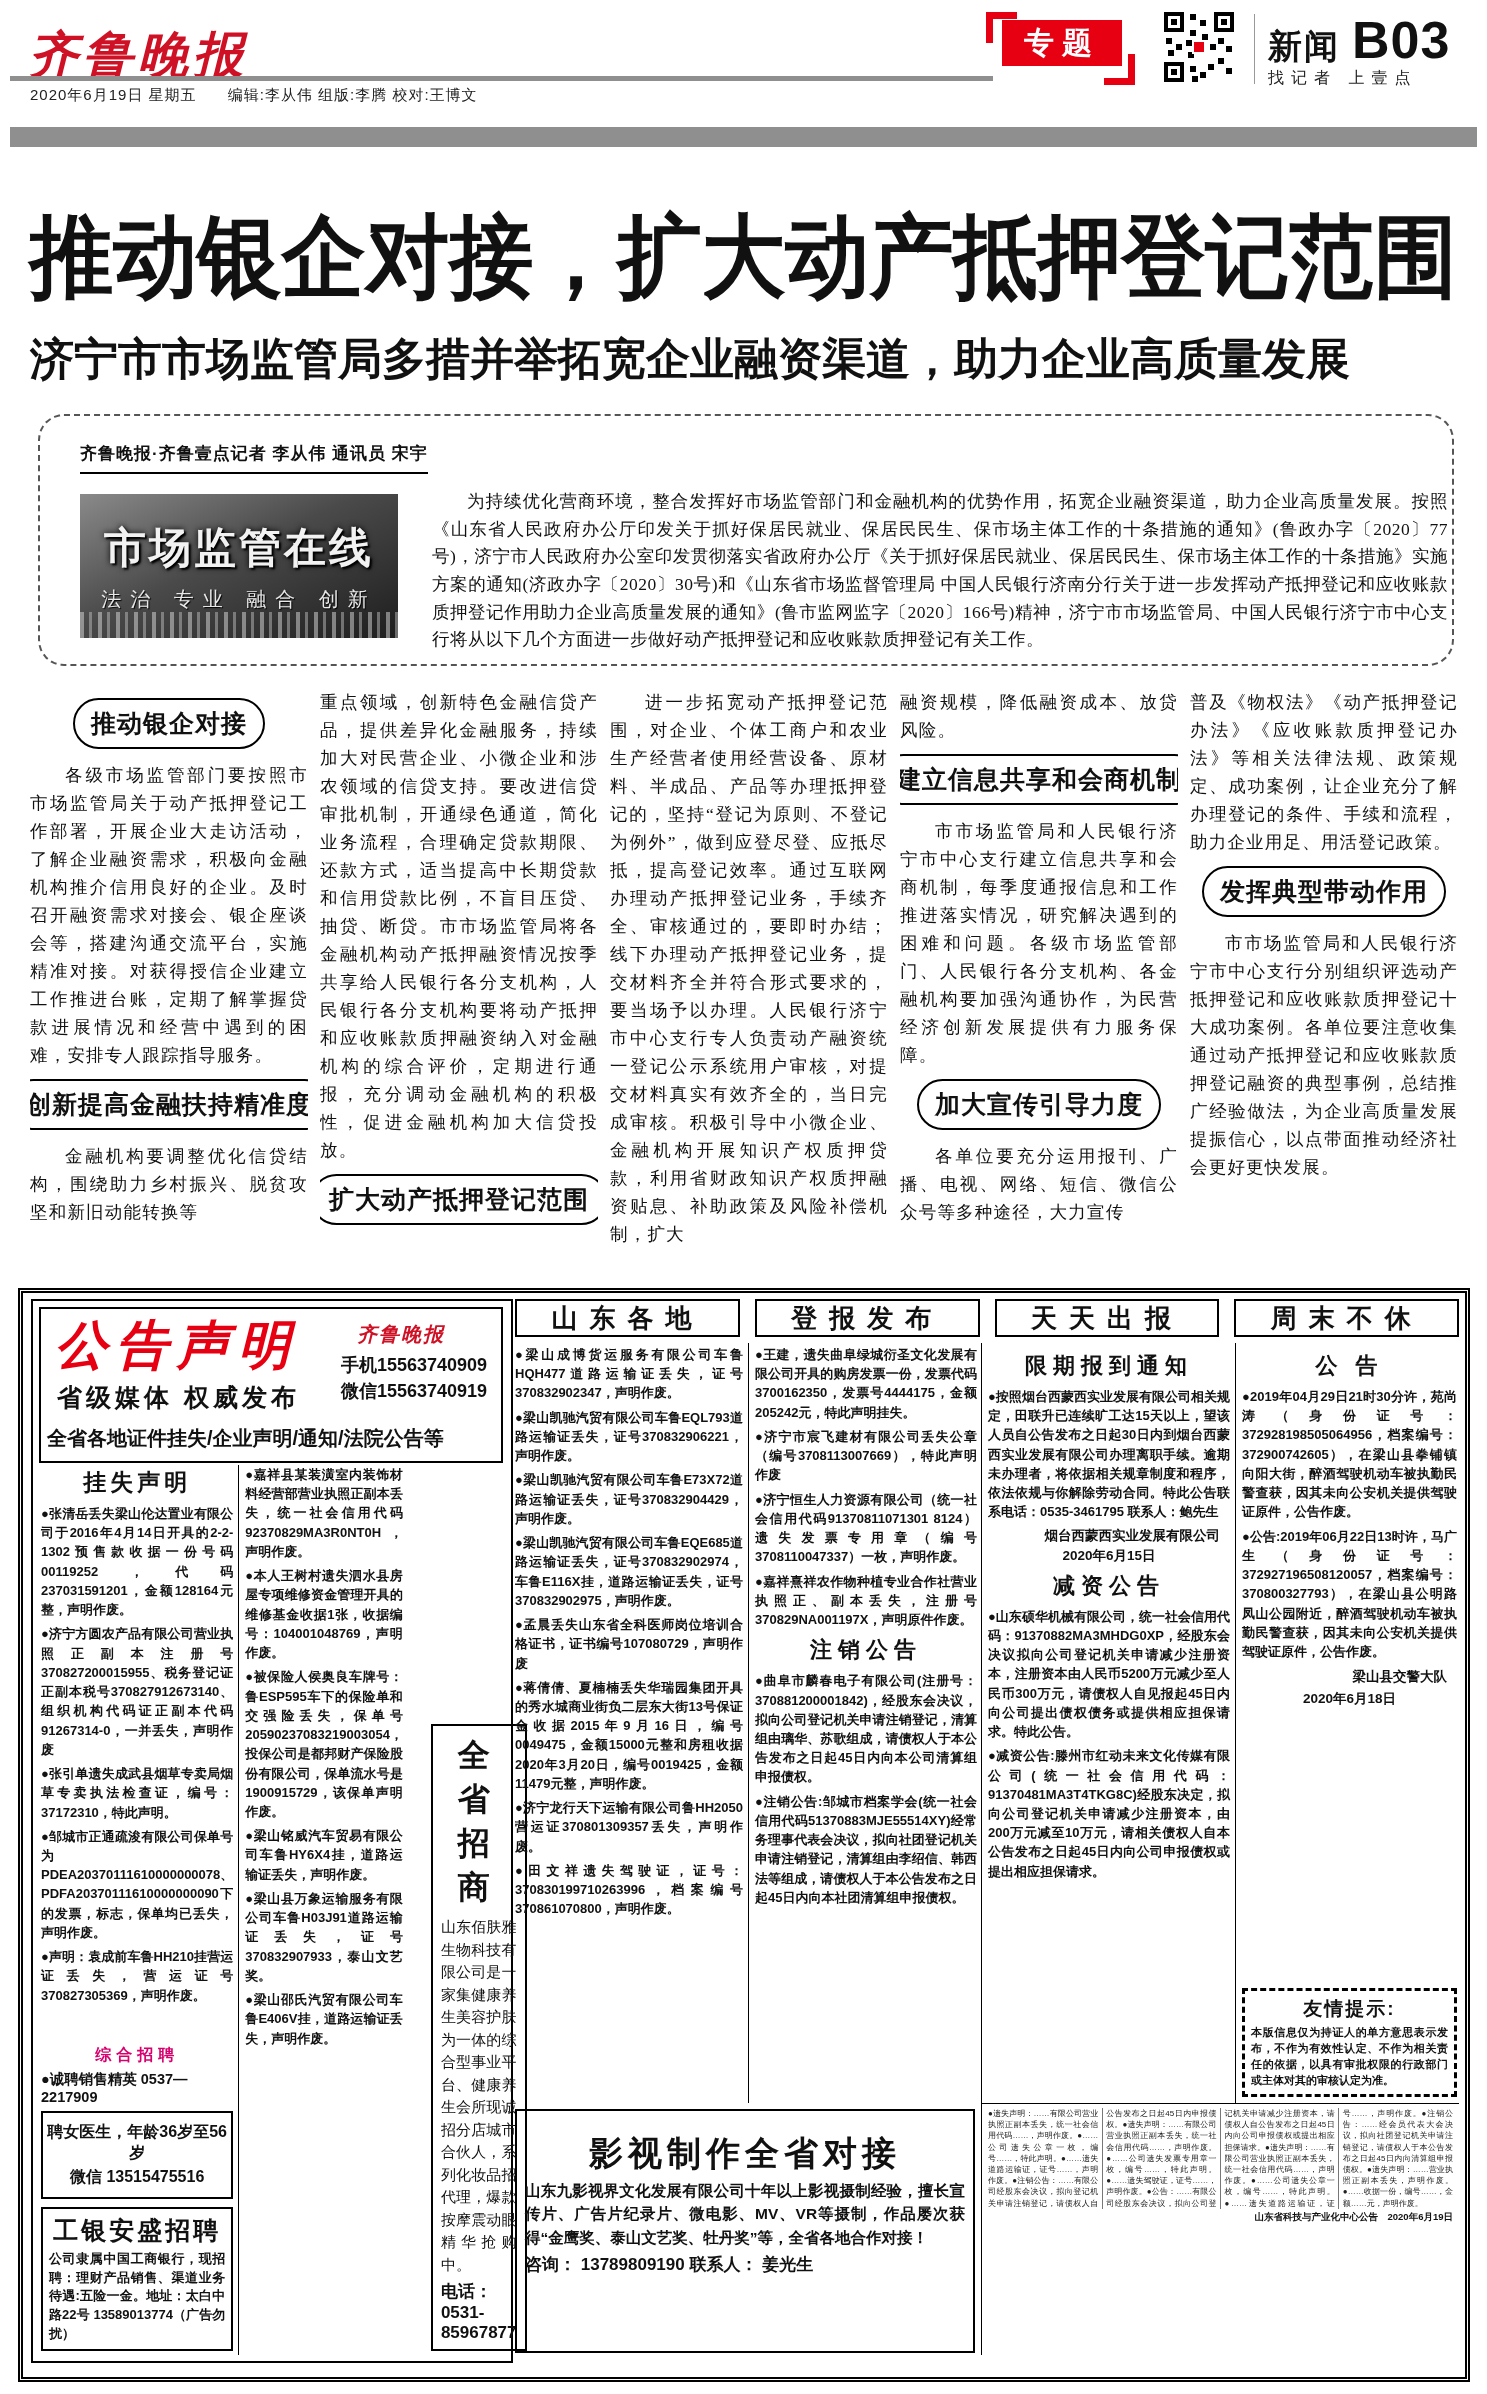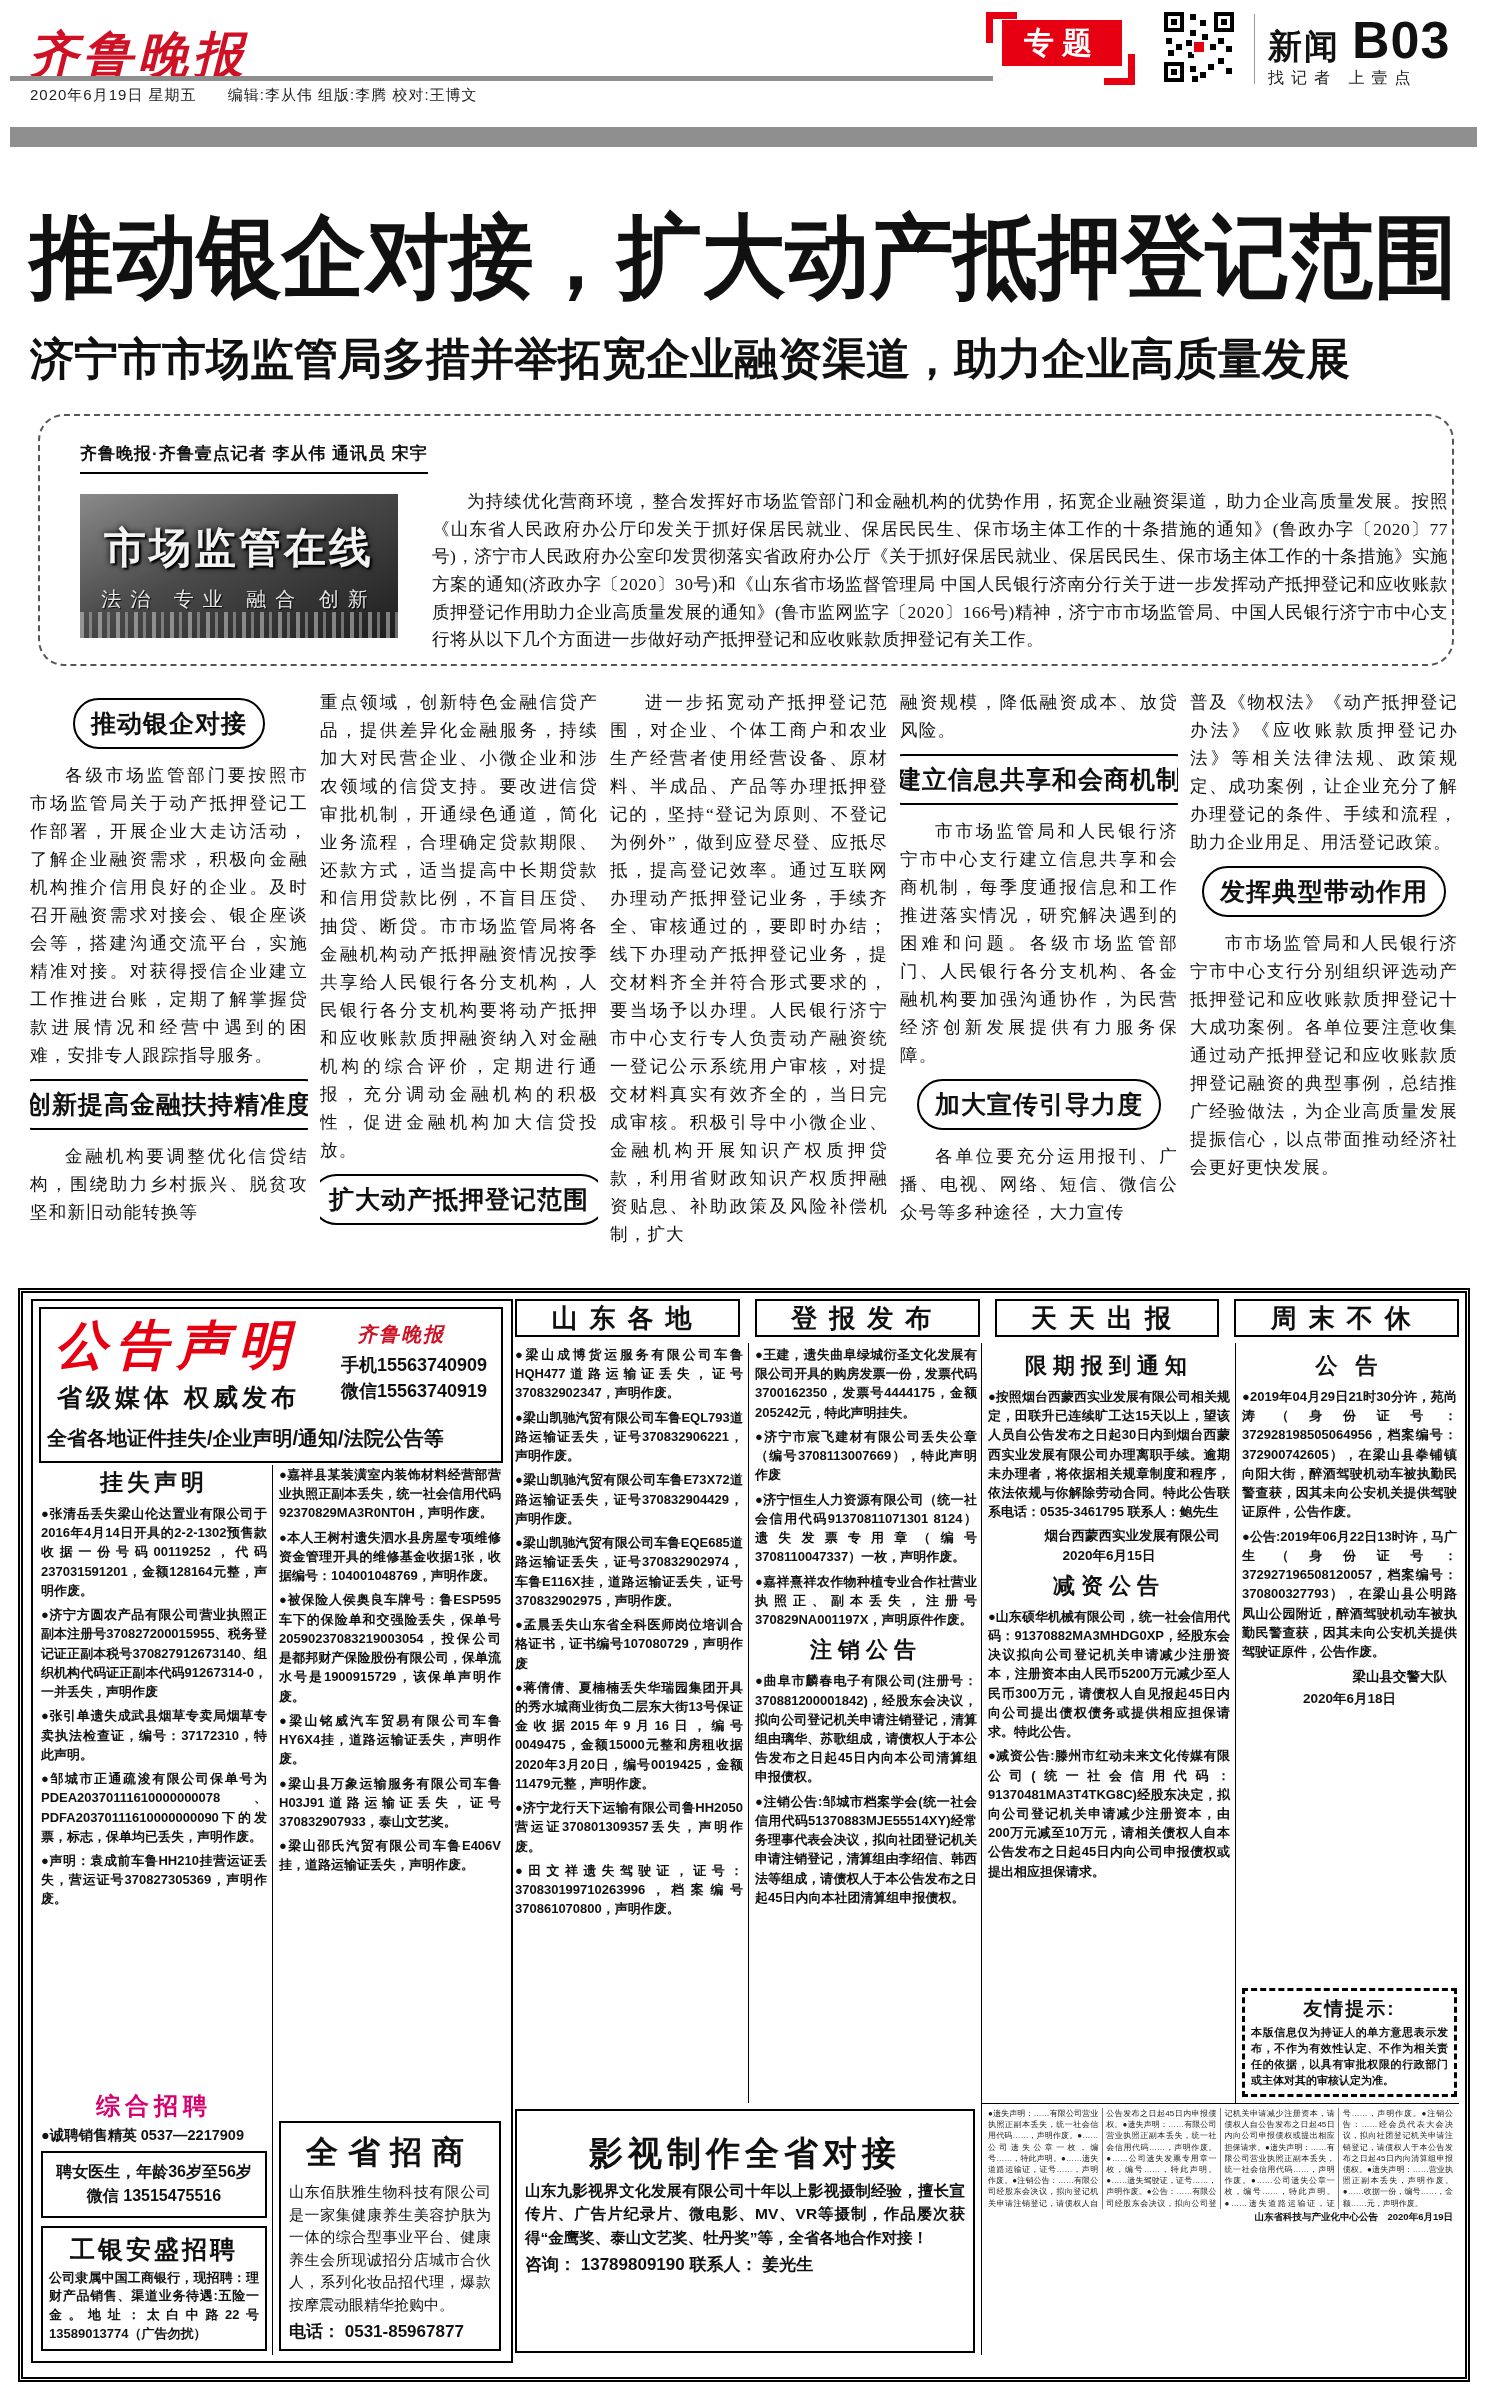--- a/index.html
+++ b/index.html
@@ -59,26 +59,26 @@
   .gg-title{position:absolute;left:14px;top:2px;font-family:"DejaVu Serif",serif;font-style:italic;
         font-weight:900;font-size:52px;color:#e60012;letter-spacing:9px;}
   .gg-brand{position:absolute;left:316px;top:12px;font-family:"DejaVu Serif",serif;font-style:italic;
         font-weight:900;font-size:20px;color:#cf1125;letter-spacing:2px;}
   .gg-phone{position:absolute;left:300px;top:44px;font-size:18px;font-weight:bold;}
   .gg-wechat{position:absolute;left:300px;top:70px;font-size:18px;font-weight:bold;}
   .gg-tagline{position:absolute;left:16px;top:72px;font-size:25px;font-weight:900;letter-spacing:4px;}
   .gg-services{position:absolute;left:6px;top:116px;font-size:20px;font-weight:900;white-space:nowrap;}
   .adcols{position:absolute;left:6px;top:164px;width:464px;height:890px;display:flex;}
   .colA{width:226px;border-right:1px solid #000;padding:0 5px 4px 2px;display:flex;flex-direction:column;}
-  .colB{flex:1;padding:0 2px 4px 6px;display:flex;flex-direction:column;gap:28px;}
+  .colB{flex:1;padding:0 2px 4px 6px;display:flex;flex-direction:row;gap:28px;}
   .loss-head{font-size:23px;font-weight:900;text-align:center;letter-spacing:4px;margin:2px 0 6px;}
   .ad-item{font-size:13px;font-weight:bold;line-height:1.48;text-align:justify;margin-bottom:5px;}
   .mini-head{font-size:22px;font-weight:900;text-align:center;letter-spacing:6px;margin:6px 0 6px;}
   .jobs{margin-top:auto;}
-  .jobs-title{font-size:24px;font-weight:900;color:#d6006e;text-align:center;letter-spacing:5px;margin-bottom:4px;}
+  .jobs-title{font-size:16px;font-weight:900;color:#d6006e;text-align:center;letter-spacing:5px;margin-bottom:4px;}
   .jobs-line{font-size:14.5px;font-weight:900;margin-bottom:6px;}
   .doctor-box{border:2px solid #000;padding:6px 4px;text-align:center;font-size:16px;font-weight:bold;margin-bottom:8px;}
   .doctor-box div{margin:3px 0;}
   .bank-box{border:2px solid #000;padding:5px 6px;}
   .bank-title{font-size:25px;font-weight:900;text-align:center;letter-spacing:3px;margin-bottom:3px;}
   .bank-body{font-size:13px;font-weight:bold;line-height:1.45;text-align:justify;}
   .invest-box{margin-top:auto;border:2px solid #000;padding:8px 8px 6px;}
   .invest-title{font-size:32px;font-weight:900;text-align:center;letter-spacing:10px;margin-bottom:6px;}
   .invest-body{font-size:15px;line-height:1.5;text-align:justify;font-weight:500;}
   .invest-phone{font-size:17px;font-weight:900;margin-top:4px;}

